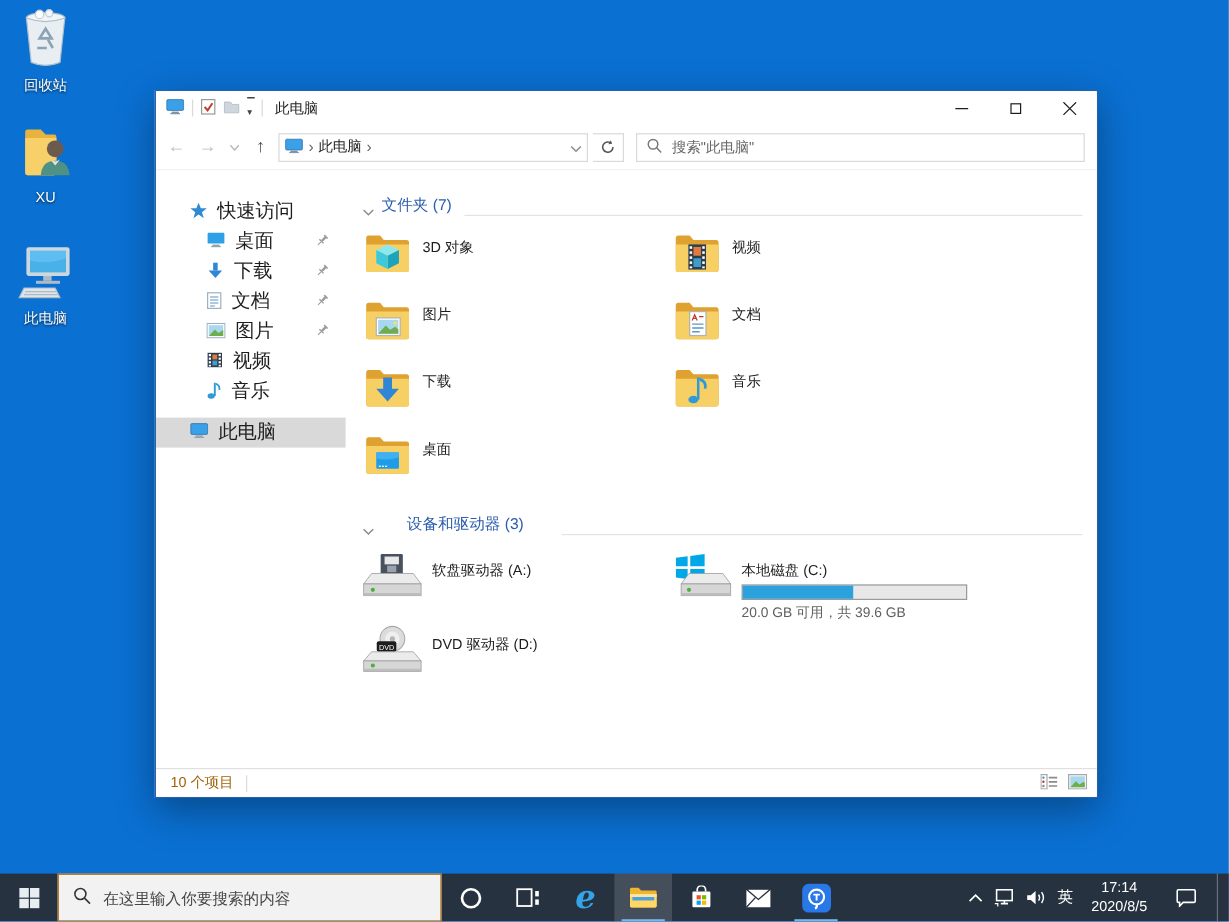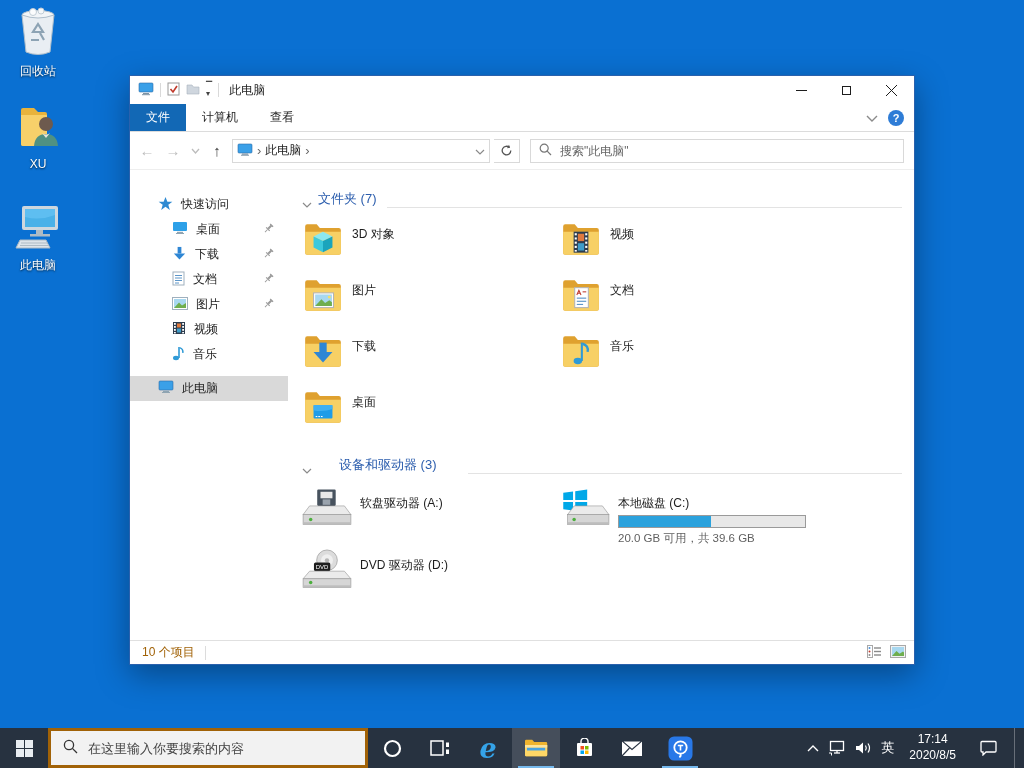--- a/index.html
+++ b/index.html
@@ -68,21 +68,21 @@
   .searchbox input::placeholder { color:#666; }
 
   
   .content { flex:1; display:flex; overflow:hidden; background:#fff; }
   .sidebar { width:158px; padding-top:22px; flex-shrink:0; }
   .side-item { height:25px; display:flex; align-items:center; padding-left:28px; gap:8px;
       cursor:default; }
   .side-item.child { padding-left:42px; }
   .side-item.selected { background:#d9d9d9; }
   .side-item.gap-top { margin-top:9px; }
-  .side-label { font-size:12px; color:#1d1d1d; white-space:nowrap; }
+  .side-label { font-size:16px; color:#1d1d1d; white-space:nowrap; }
   .side-pin { margin-left:auto; margin-right:14px; }
 
   .main { flex:1; padding:20px 12px 0 14px; overflow:hidden; }
   .group-header { display:flex; align-items:flex-end; gap:6px; margin-bottom:10px; }
   .group-title { color:#2b5dad; font-size:13px; white-space:nowrap; }
   .group-rule { flex:1; height:1px; background:#e3e3e3; margin-left:4px; }
   .tile-grid { display:grid; grid-template-columns:258px 258px; }
   .folder-tile { height:56px; display:flex; align-items:flex-start; gap:8px; cursor:default; }
   .folder-tile .ficon { width:42px; height:42px; flex-shrink:0; }
   .folder-tile .flabel { font-size:12px; margin-top:8px; }
@@ -102,21 +102,21 @@
   .status-sep { width:1px; height:14px; background:#dcdcdc; margin-left:10px; }
   .status-views { margin-left:auto; display:flex; gap:8px; }
 
   
   .taskbar { position:absolute; left:0; bottom:0; width:1024px; height:40px;
       background:#273240; display:flex; align-items:stretch; }
   .tb-btn { width:48px; display:flex; align-items:center; justify-content:center;
       position:relative; flex-shrink:0; }
   .tb-btn.active-app { background:rgba(255,255,255,.14); }
   .tb-underline { position:absolute; bottom:0; left:6px; right:6px; height:2px; background:#76b9ed; }
-  .tb-search { width:320px; background:#f2f2f2; border:3px solid #a16207; display:flex;
+  .tb-search { width:320px; background:#f2f2f2; border:1px solid #a16207; display:flex;
       align-items:center; gap:10px; padding:0 12px; flex-shrink:0; }
   .tb-search input { flex:1; border:none; outline:none; background:transparent; font-size:13px;
       font-family:inherit; color:#1d1d1d; }
   .tb-search input::placeholder { color:#444; }
   .edge-e { font-size:27px; font-weight:bold; color:#35a3e8; font-style:italic;
       font-family:"DejaVu Serif", serif; line-height:1; }
   .tray { margin-left:auto; display:flex; align-items:center; gap:9px; padding-right:4px; }
   .tray-item { display:flex; align-items:center; justify-content:center; height:40px; }
   .ime-label { color:#fff; font-size:13px; }
   .clock { color:#fff; font-size:12px; line-height:1.3; text-align:center; padding:0 6px; }
@@ -208,33 +208,20 @@
           <span class="maximize-box"></span>
         </div>
       <div class="win-btn">
         <svg width="11" height="11" viewBox="0 0 11 11">
             <path d="M0 0 L11 11 M11 0 L0 11" stroke="#1d1d1d"></path>
           </svg>
       </div>
     </div>
   </div>
 
-  <div class="menubar">
-    <div class="menu-tab active">文件</div>
-    <div class="menu-tab">计算机</div>
-    <div class="menu-tab">查看</div>
-    <div class="menu-right">
-      <span>
-        <svg width="12" height="7" viewBox="0 0 12 7">
-            <path d="M1 1 l5 5 5-5" stroke="#8a8a8a" stroke-width="1.4" fill="none"></path>
-          </svg>
-      </span>
-      <span class="help-circle">?</span>
-    </div>
-  </div>
 
   <div class="addressrow">
     <span class="nav-ico nav-disabled">←</span>
     <span class="nav-ico nav-disabled">→</span>
     <span class="nav-ico nav-chev">
       <svg width="9" height="6" viewBox="0 0 9 6">
           <path d="M1 1 l3.5 4 3.5-4" stroke="#bcbcbc" stroke-width="1.3" fill="none"></path>
         </svg>
     </span>
     <span class="nav-ico nav-enabled">↑</span>

